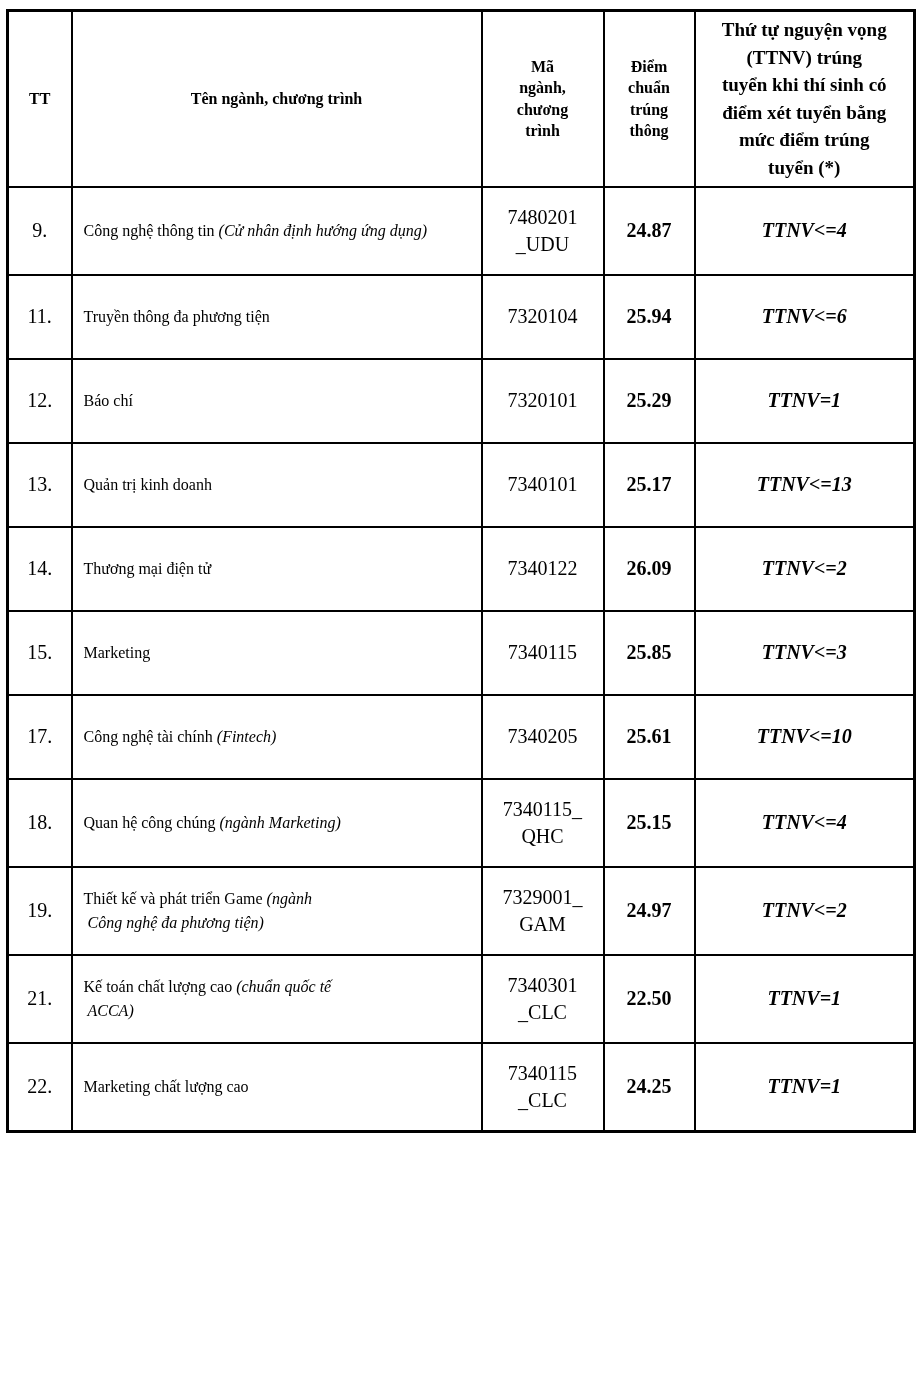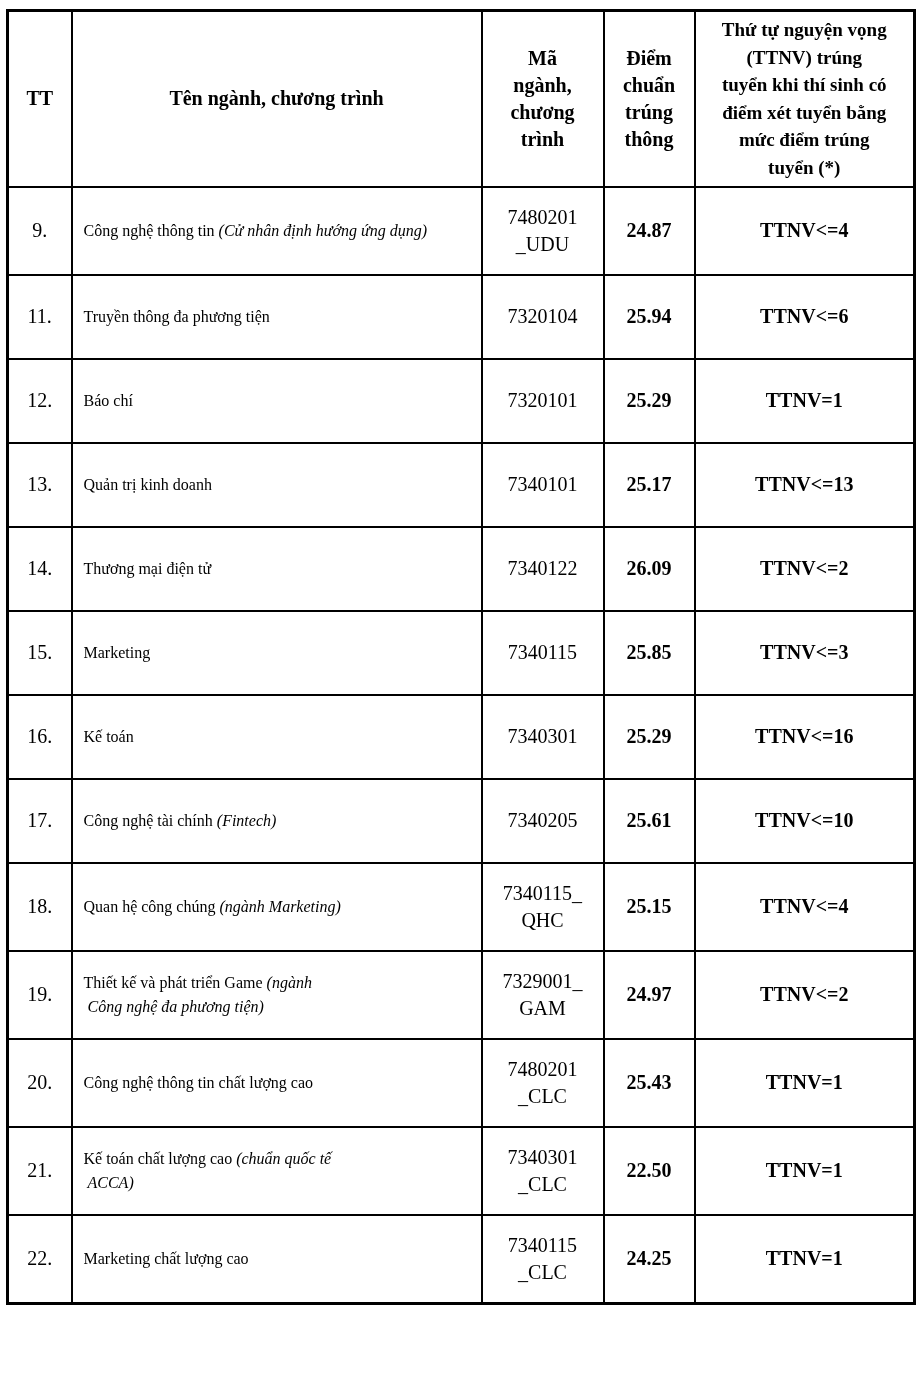--- a/index.html
+++ b/index.html
@@ -26,21 +26,21 @@
   th, td {
     border: 2px solid #000;
     vertical-align: middle;
     overflow: hidden;
   }
   thead tr { height: 176px; }
   tbody tr { height: 84px; }
 
   th {
     font-weight: bold;
-    font-size: 20px;
+    font-size: 16px;
     text-align: center;
     line-height: 1.35;
     padding: 16px 4px;
   }
   th.c-ttnv {
     font-size: 19px;
     line-height: 1.45;
     padding: 0 26px;
   }
   .pre { white-space: pre-line; }
@@ -71,20 +71,21 @@
     text-align: center;
     font-size: 20px;
     font-weight: bold;
     padding: 0 2px;
     margin-left: 36px;
   }
   td.ttnv {
     text-align: center;
     font-size: 20px;
     font-weight: bold;
+    font-style: italic;
     padding: 0 4px;
   }
 </style>
 </head>
 <body>
 
 <div class="page">
   <table class="tbl">
     <colgroup>
       <col style="width:64px">
@@ -152,27 +153,20 @@
   </tr>
 
   <tr class="row">
     <td class="tt">15.</td>
     <td class="name"><span class="nm">Marketing</span> <span class="note"></span></td>
     <td class="code">7340115</td>
     <td class="score">25.85</td>
     <td class="ttnv">TTNV&lt;=3</td>
   </tr>
 
-  <tr class="row">
-    <td class="tt">16.</td>
-    <td class="name"><span class="nm">Kế toán</span> <span class="note"></span></td>
-    <td class="code">7340301</td>
-    <td class="score">25.29</td>
-    <td class="ttnv">TTNV&lt;=16</td>
-  </tr>
 
   <tr class="row">
     <td class="tt">17.</td>
     <td class="name"><span class="nm">Công nghệ tài chính</span> <span class="note">(Fintech)</span></td>
     <td class="code">7340205</td>
     <td class="score">25.61</td>
     <td class="ttnv">TTNV&lt;=10</td>
   </tr>
 
   <tr class="row">
@@ -187,28 +181,20 @@
   <tr class="row">
     <td class="tt">19.</td>
     <td class="name"><span class="nm">Thiết kế và phát triển Game</span> <span class="note">(ngành
  Công nghệ đa phương tiện)</span></td>
     <td class="code">7329001_
 GAM</td>
     <td class="score">24.97</td>
     <td class="ttnv">TTNV&lt;=2</td>
   </tr>
 
-  <tr class="row">
-    <td class="tt">20.</td>
-    <td class="name"><span class="nm">Công nghệ thông tin chất lượng cao</span> <span class="note"></span></td>
-    <td class="code">7480201
-_CLC</td>
-    <td class="score">25.43</td>
-    <td class="ttnv">TTNV=1</td>
-  </tr>
 
   <tr class="row">
     <td class="tt">21.</td>
     <td class="name"><span class="nm">Kế toán chất lượng cao</span> <span class="note">(chuẩn quốc tế
  ACCA)</span></td>
     <td class="code">7340301
 _CLC</td>
     <td class="score">22.50</td>
     <td class="ttnv">TTNV=1</td>
   </tr>

